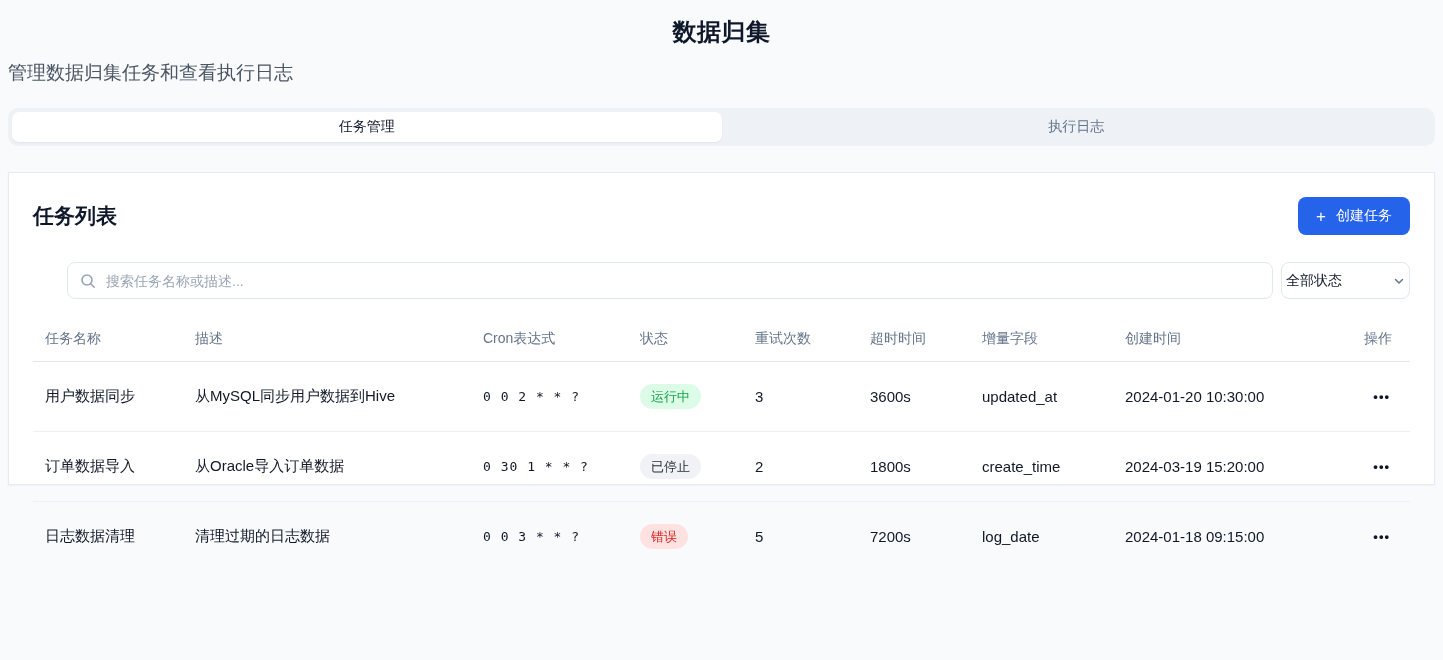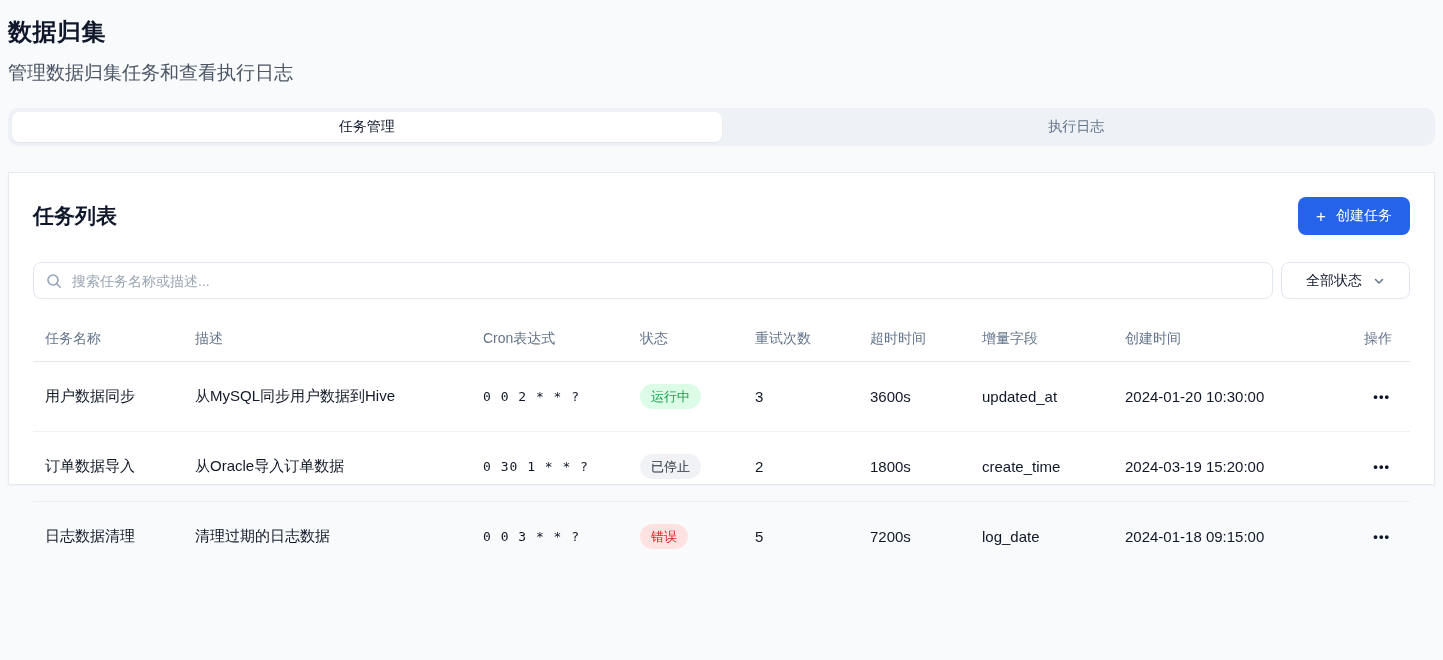--- a/index.html
+++ b/index.html
@@ -6,21 +6,21 @@
   html, body { width: 1443px; height: 660px; }
   body {
     font-family: "Liberation Sans", "DejaVu Sans", sans-serif;
     background: #f8fafc;
     color: #0f172a;
     overflow: hidden;
   }
   .page { padding: 16px 8px 0 8px; }
 
   
-  .page-header h1 { font-size: 24px; font-weight: 700; color: #0f172a; letter-spacing: .5px; }
+  .page-header h1 { font-size: 24px; font-weight: 700; color: #0f172a; letter-spacing: .5px; text-align: center; }
   .page-header p { margin-top: 12px; font-size: 19px; color: #4b5563; font-family: Liberation Serif, serif; }
 
   
   .tab-bar {
     margin-top: 22px;
     background: #eef1f6;
     border-radius: 10px;
     padding: 4px;
     display: flex;
     height: 38px;
@@ -58,39 +58,39 @@
     display: flex; align-items: center; gap: 10px;
     background: #2563eb; color: #ffffff;
     border: none; border-radius: 8px;
     height: 38px; padding: 0 18px;
     font-size: 14px; font-family: inherit;
     cursor: pointer;
   }
   .create-btn .plus { font-size: 17px; font-weight: 400; line-height: 1; }
 
   
-  .filter-row { display: flex; gap: 8px; margin-top: 27px; }
+  .filter-row { display: flex; gap: 8px; margin-top: 27px; margin-left: 34px; }
   .search-box {
     flex: 1 1 auto;
     display: flex; align-items: center; gap: 10px;
     border: 1px solid #e2e8f0; border-radius: 8px;
     height: 37px; padding: 0 12px;
     background: #ffffff;
   }
   .search-box input {
     border: none; outline: none; flex: 1;
     font-size: 14px; font-family: inherit; color: #0f172a;
     background: transparent;
   }
   .search-box input::placeholder { color: #9aa5b4; }
   .select-box {
     width: 129px; flex: 0 0 auto;
     display: flex; align-items: center; justify-content: space-between;
     border: 1px solid #e2e8f0; border-radius: 8px;
-    height: 37px; padding: 0 24px;
+    height: 37px; padding: 0 4px;
     font-size: 14px; color: #0f172a;
     background: #ffffff; cursor: pointer;
   }
 
   
   table { width: 100%; border-collapse: collapse; margin-top: 14px; table-layout: fixed; }
   thead th {
     font-size: 14px; font-weight: 400; color: #64748b;
     text-align: left; padding: 17px 12px 13px 12px;
     border-bottom: 1px solid #e5e7eb;

